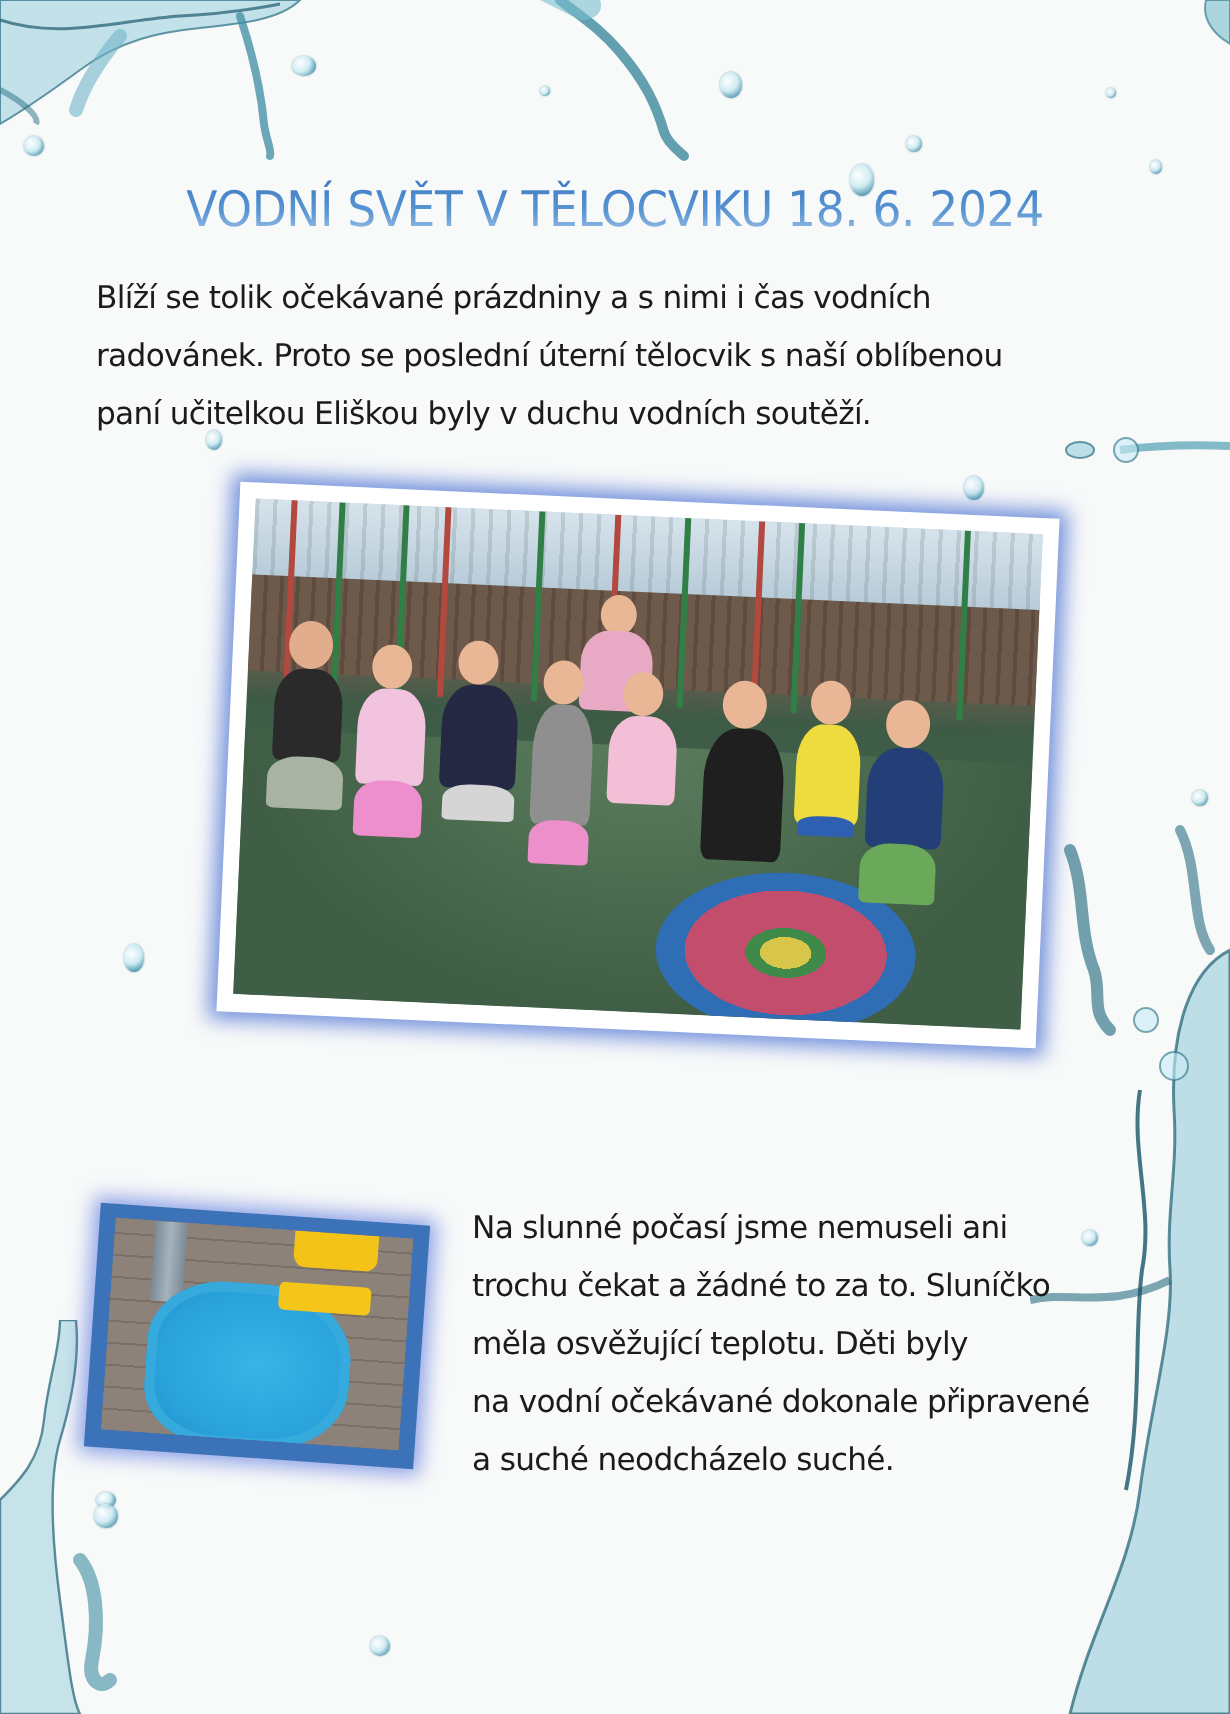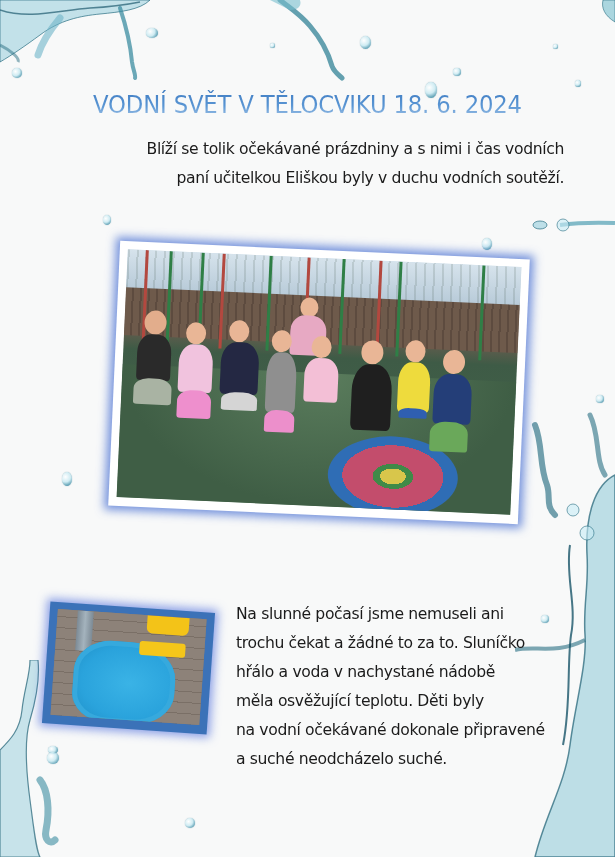--- a/index.html
+++ b/index.html
@@ -30,21 +30,21 @@
     -webkit-text-fill-color: transparent;
     transform: scaleX(0.93);
   }
 
   .para {
     position: absolute; color: #1b1b1b;
     font-family: "DejaVu Sans", "Liberation Sans", sans-serif;
     font-size: 15.6px; line-height: 29px;
     letter-spacing: -0.35px;
   }
-  .para1 { left: 64px; top: 135px; width: 500px; text-align: right; }
+  .para1 { left: 48px; top: 135px; width: 500px; }
   .para2 { left: 236px; top: 600px; width: 320px; }
   .para .line { display: block; white-space: nowrap; }
 
   
   .photo1 {
     position: absolute; left: 114px; top: 250px; width: 410px; height: 265px;
     background: #ffffff;
     transform: rotate(2.6deg);
     box-shadow: 0 0 10px 4px rgba(70,110,210,0.75);
   }
@@ -142,20 +142,21 @@
   <div class="drop" style="left:62px;top:472px;width:10px;height:14px;"></div>
   <div class="drop" style="left:541px;top:615px;width:8px;height:8px;"></div>
   <div class="drop" style="left:185px;top:818px;width:10px;height:10px;"></div>
   <div class="drop" style="left:48px;top:746px;width:10px;height:8px;"></div>
   <div class="drop" style="left:47px;top:752px;width:12px;height:12px;"></div>
 
   <div class="title">VODNÍ SVĚT V TĚLOCVIKU 18. 6. 2024</div>
 
   <div class="para para1">
     <span class="line">Blíží se tolik očekávané prázdniny a s nimi i čas vodních</span>
+    <span class="line">radovánek. Proto se poslední úterní tělocvik s naší oblíbenou</span>
     <span class="line">paní učitelkou Eliškou byly v duchu vodních soutěží.</span>
   </div>
 
   <div class="photo1">
     <div class="img" title="Skupinová fotografie dětí s paní učitelkou na hřišti">
       <div class="sky"></div>
       <div class="fence"></div>
       <div class="ground"></div>
       <div class="pole" style="left:18px;background:#b3483f;"></div>
       <div class="pole" style="left:42px;background:#2f7f46;"></div>
@@ -202,19 +203,18 @@
       <div class="pipe"></div>
       <div class="pool"></div>
       <div class="stool-top"></div>
       <div class="stool-seat"></div>
     </div>
   </div>
 
   <div class="para para2">
     <span class="line">Na slunné počasí jsme nemuseli ani</span>
     <span class="line">trochu čekat a žádné to za to. Sluníčko</span>
-    <span class="line">hřálo a voda v nachystané nádobě</span>
     <span class="line">měla osvěžující teplotu. Děti byly</span>
     <span class="line">na vodní očekávané dokonale připravené</span>
     <span class="line">a suché neodcházelo suché.</span>
   </div>
 
 </div>
 
 </body></html>

